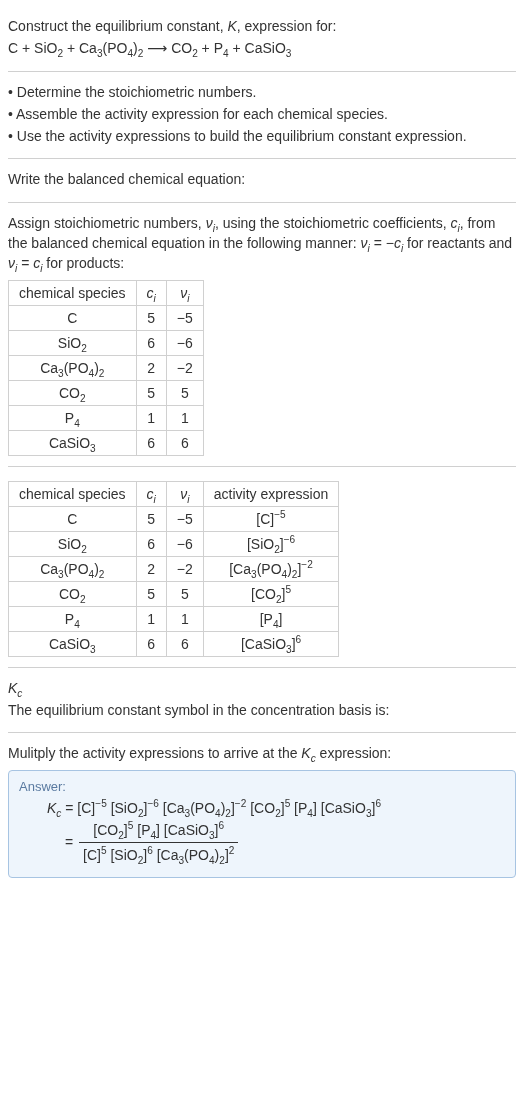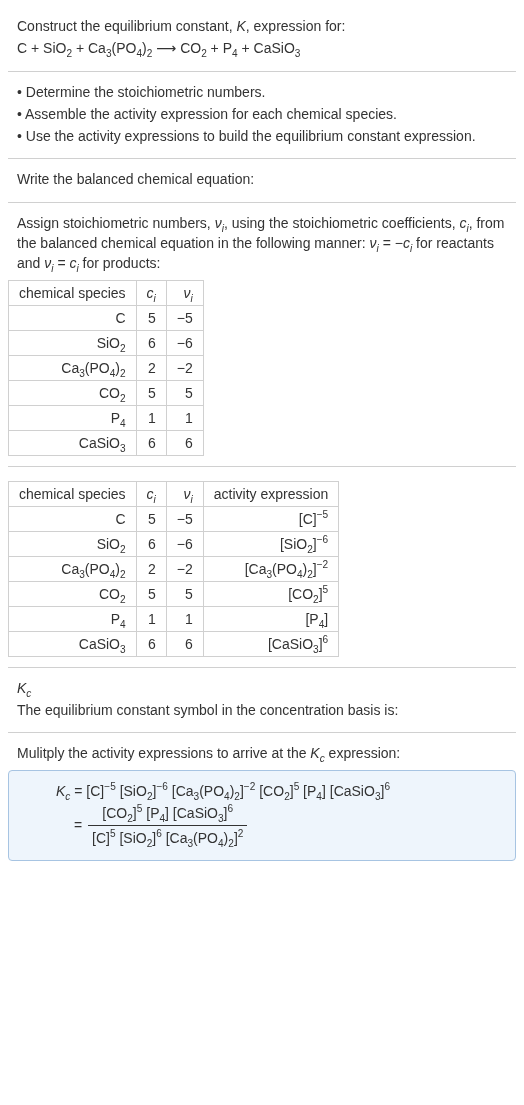--- a/index.html
+++ b/index.html
@@ -15,32 +15,32 @@
     padding: 6px 8px 12px 8px;
   }
   .section {
     border-bottom: 1px solid #d0d0d0;
     padding: 8px 0 10px 0;
   }
   .section:last-of-type {
     border-bottom: none;
   }
   .line {
-    margin: 2px 9px;
+    margin: 2px 0;
     line-height: 1.45;
   }
   .italic-var { font-style: italic; }
   table.data {
     border-collapse: collapse;
     margin-top: 6px;
   }
   table.data th, table.data td {
     border: 1px solid #d0d0d0;
     padding: 4px 10px;
-    text-align: right;
+    text-align: center;
     font-weight: normal;
     white-space: nowrap;
   }
   table.data th {
     background: #ffffff;
   }
   .answer-box {
     border: 1px solid #a7c4e2;
     background: #eef5fc;
     border-radius: 4px;
@@ -209,20 +209,21 @@
     </div>
     <div class="line">The equilibrium constant symbol in the concentration basis is:</div>
   </div>
 
   <div class="section" style="border-bottom:none;">
     <div class="line">
       <span>Mulitply the activity expressions to arrive at the </span><span class="italic-var">K</span><sub class="italic-var">c</sub><span> expression:</span>
     </div>
 
     <div class="answer-box">
+      <div class="answer-label">Answer:</div>
       <div class="line indent"><span class="italic-var">K<sub>c</sub></span> = [C]<sup>−5</sup> [SiO<sub>2</sub>]<sup>−6</sup> [Ca<sub>3</sub>(PO<sub>4</sub>)<sub>2</sub>]<sup>−2</sup> [CO<sub>2</sub>]<sup>5</sup> [P<sub>4</sub>] [CaSiO<sub>3</sub>]<sup>6</sup></div>
       <div class="line indent2">
         <span> = </span>
         <span class="frac">
           <span class="num">[CO<sub>2</sub>]<sup>5</sup> [P<sub>4</sub>] [CaSiO<sub>3</sub>]<sup>6</sup></span>
           <span class="den">[C]<sup>5</sup> [SiO<sub>2</sub>]<sup>6</sup> [Ca<sub>3</sub>(PO<sub>4</sub>)<sub>2</sub>]<sup>2</sup></span>
         </span>
       </div>
     </div>
   </div>

